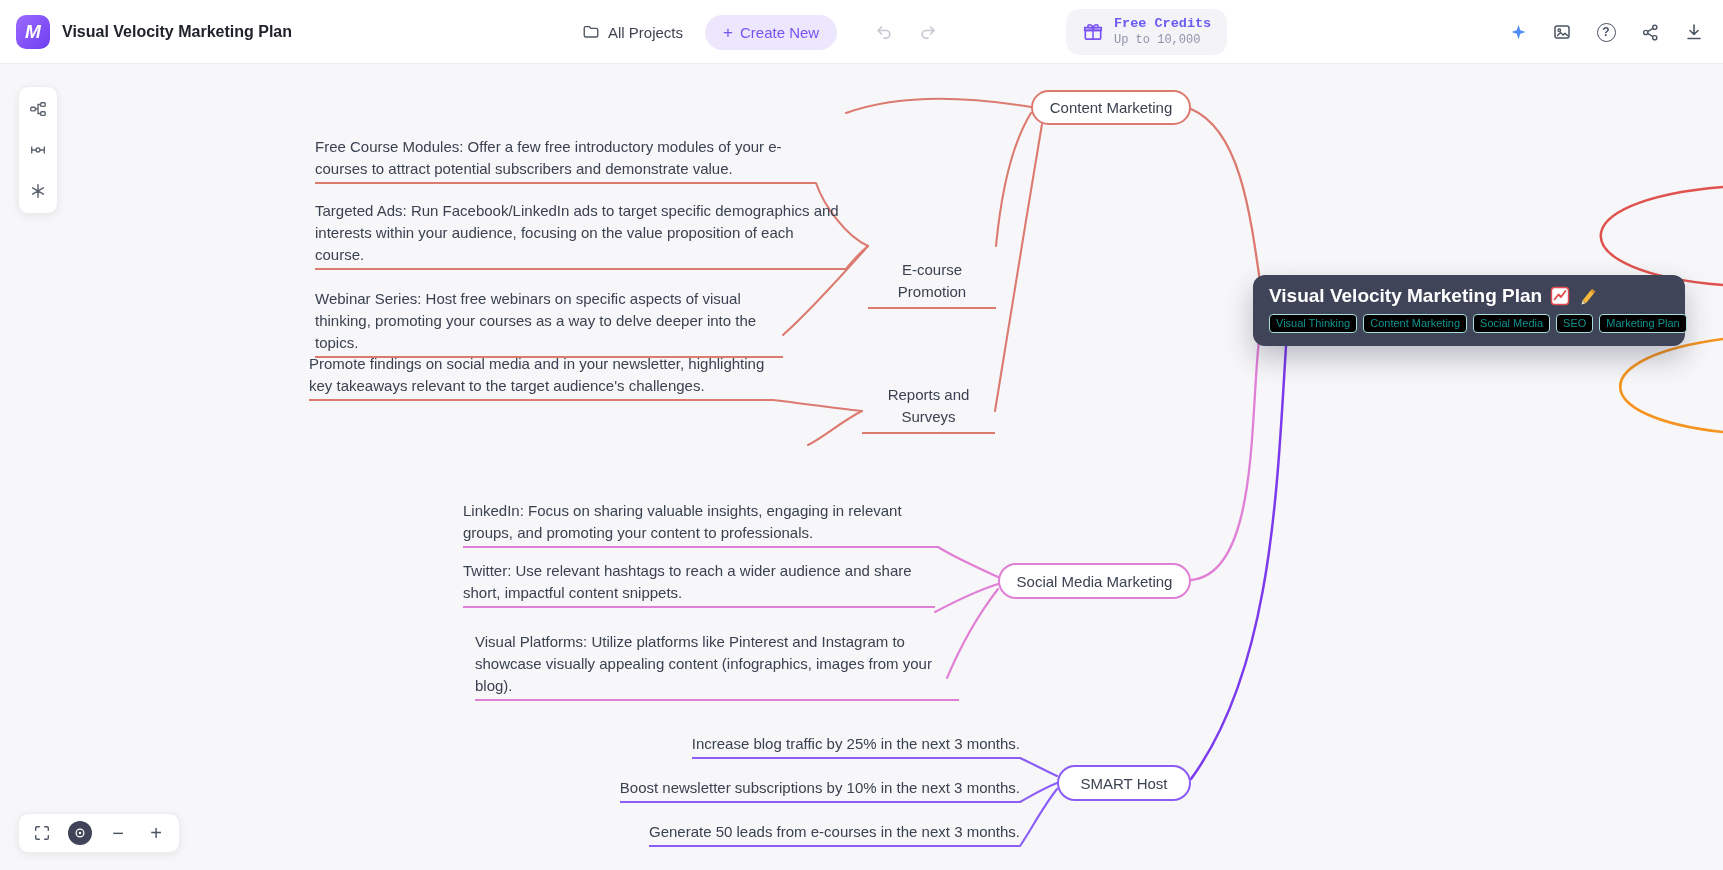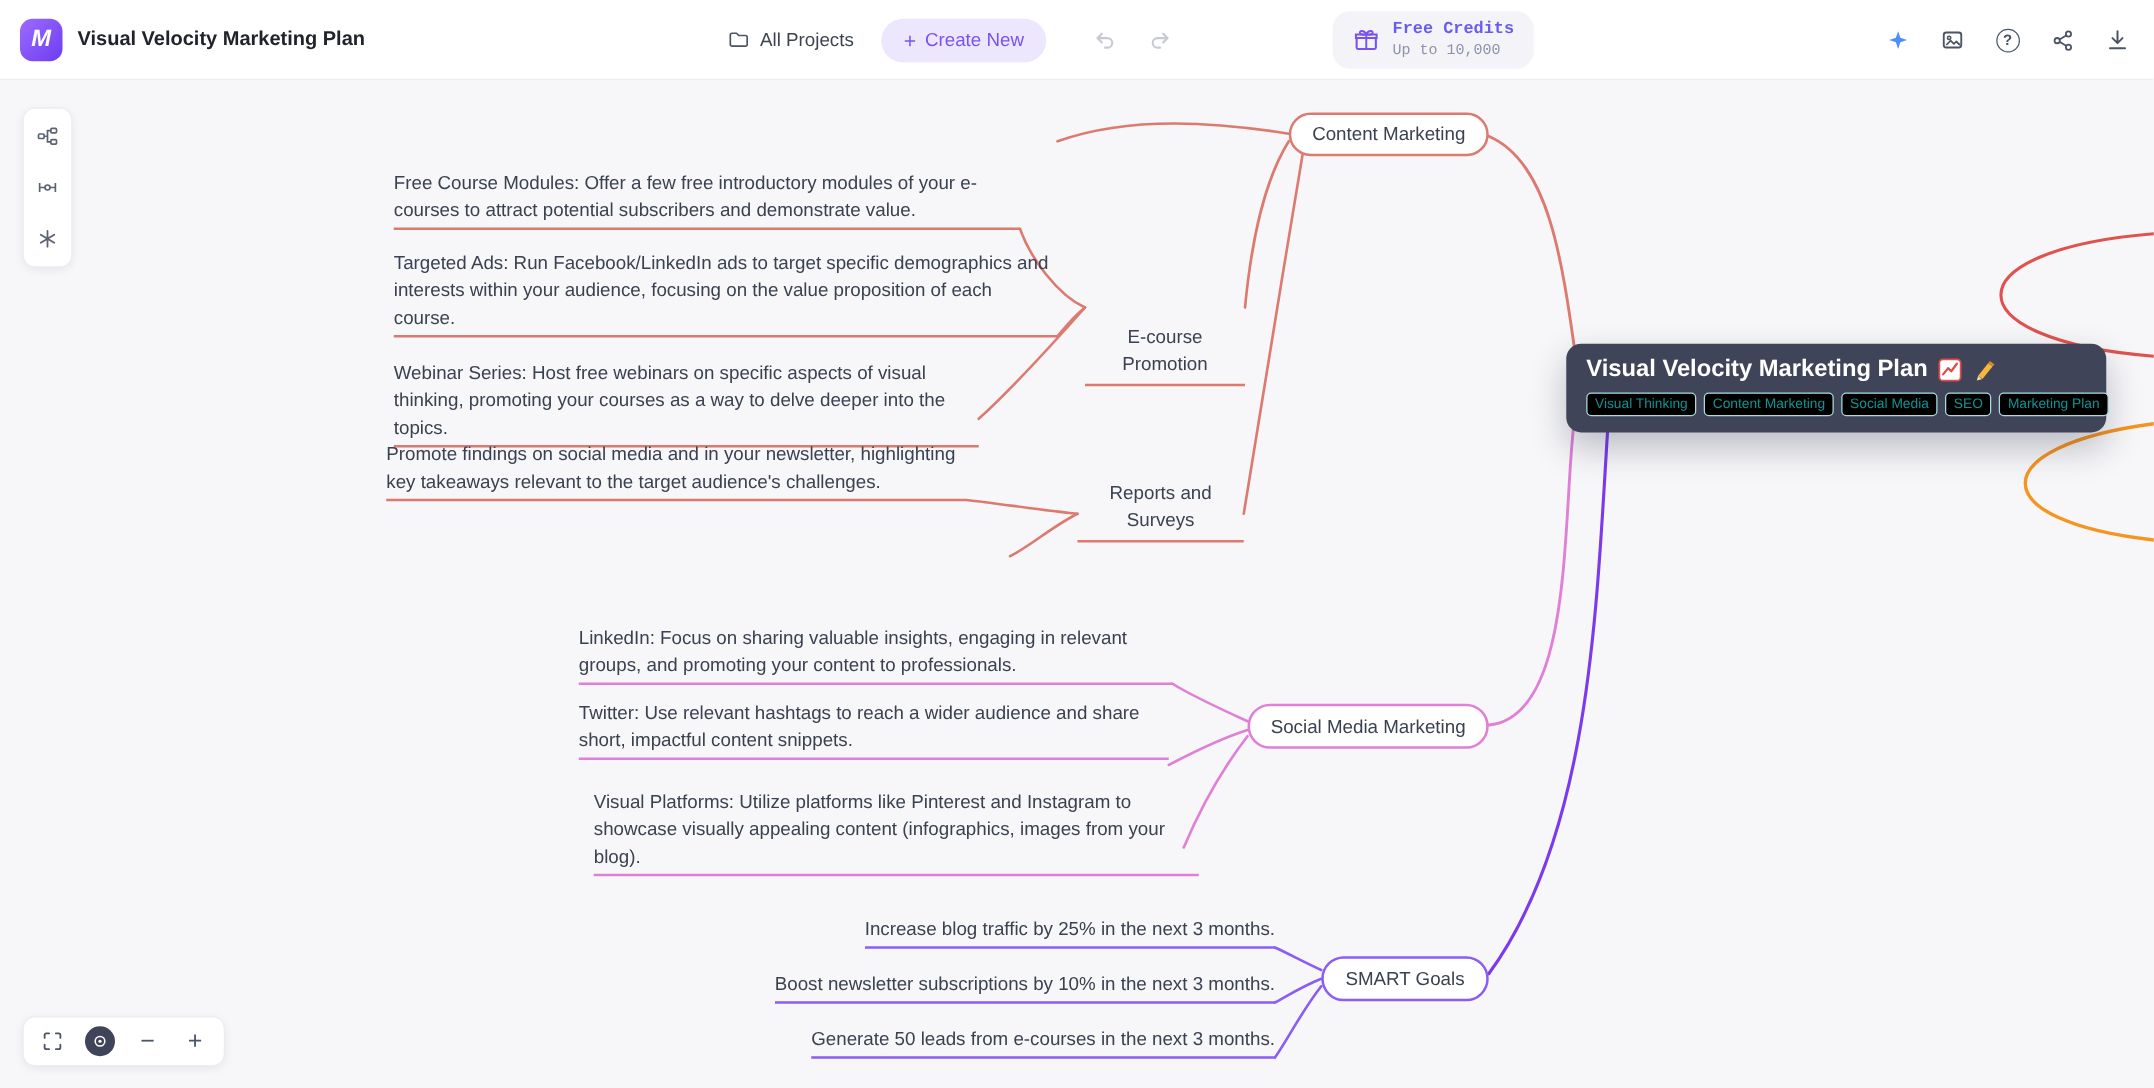--- a/index.html
+++ b/index.html
@@ -103,21 +103,21 @@
       <span class="tag">Social Media</span>
       <span class="tag">SEO</span>
       <span class="tag">Marketing Plan</span>
     </div>
   </div>
 
   <div class="pill-node" style="left:1031px; top:90px; width:160px; height:35px;">Content Marketing</div>
   <div class="label-node" style="left:868px; top:211px; width:128px;margin-top:48px;">E-course Promotion</div>
   <div class="label-node" style="left:862px; top:384px; width:133px;">Reports and Surveys</div>
   <div class="pill-node pink" style="left:998px; top:563px; width:193px; height:36px;">Social Media Marketing</div>
-  <div class="pill-node purple" style="left:1057px; top:765px; width:134px; height:36px;">SMART Goals</div>
+  <div class="pill-node purple" style="left:1057px; top:765px; width:134px; height:36px;">SMART Host</div>
 
   <div class="leaf" style="left:315px; top:136px; width:501px;">Free Course Modules: Offer a few free introductory modules of your e-courses to attract potential subscribers and demonstrate value.</div>
   <div class="leaf" style="left:315px; top:200px; width:531px;">Targeted Ads: Run Facebook/LinkedIn ads to target specific demographics and interests within your audience, focusing on the value proposition of each course.</div>
   <div class="leaf" style="left:315px; top:288px; width:468px;">Webinar Series: Host free webinars on specific aspects of visual thinking, promoting your courses as a way to delve deeper into the topics.</div>
   <div class="leaf" style="left:309px; top:353px; width:464px;">Promote findings on social media and in your newsletter, highlighting key takeaways relevant to the target audience's challenges.</div>
 
   <div class="leaf pink" style="left:463px; top:500px; width:475px;">LinkedIn: Focus on sharing valuable insights, engaging in relevant groups, and promoting your content to professionals.</div>
   <div class="leaf pink" style="left:463px; top:560px; width:472px;">Twitter: Use relevant hashtags to reach a wider audience and share short, impactful content snippets.</div>
   <div class="leaf pink" style="left:463px; top:631px; width:484px;margin-left:12px;">Visual Platforms: Utilize platforms like Pinterest and Instagram to showcase visually appealing content (infographics, images from your blog).</div>
 

